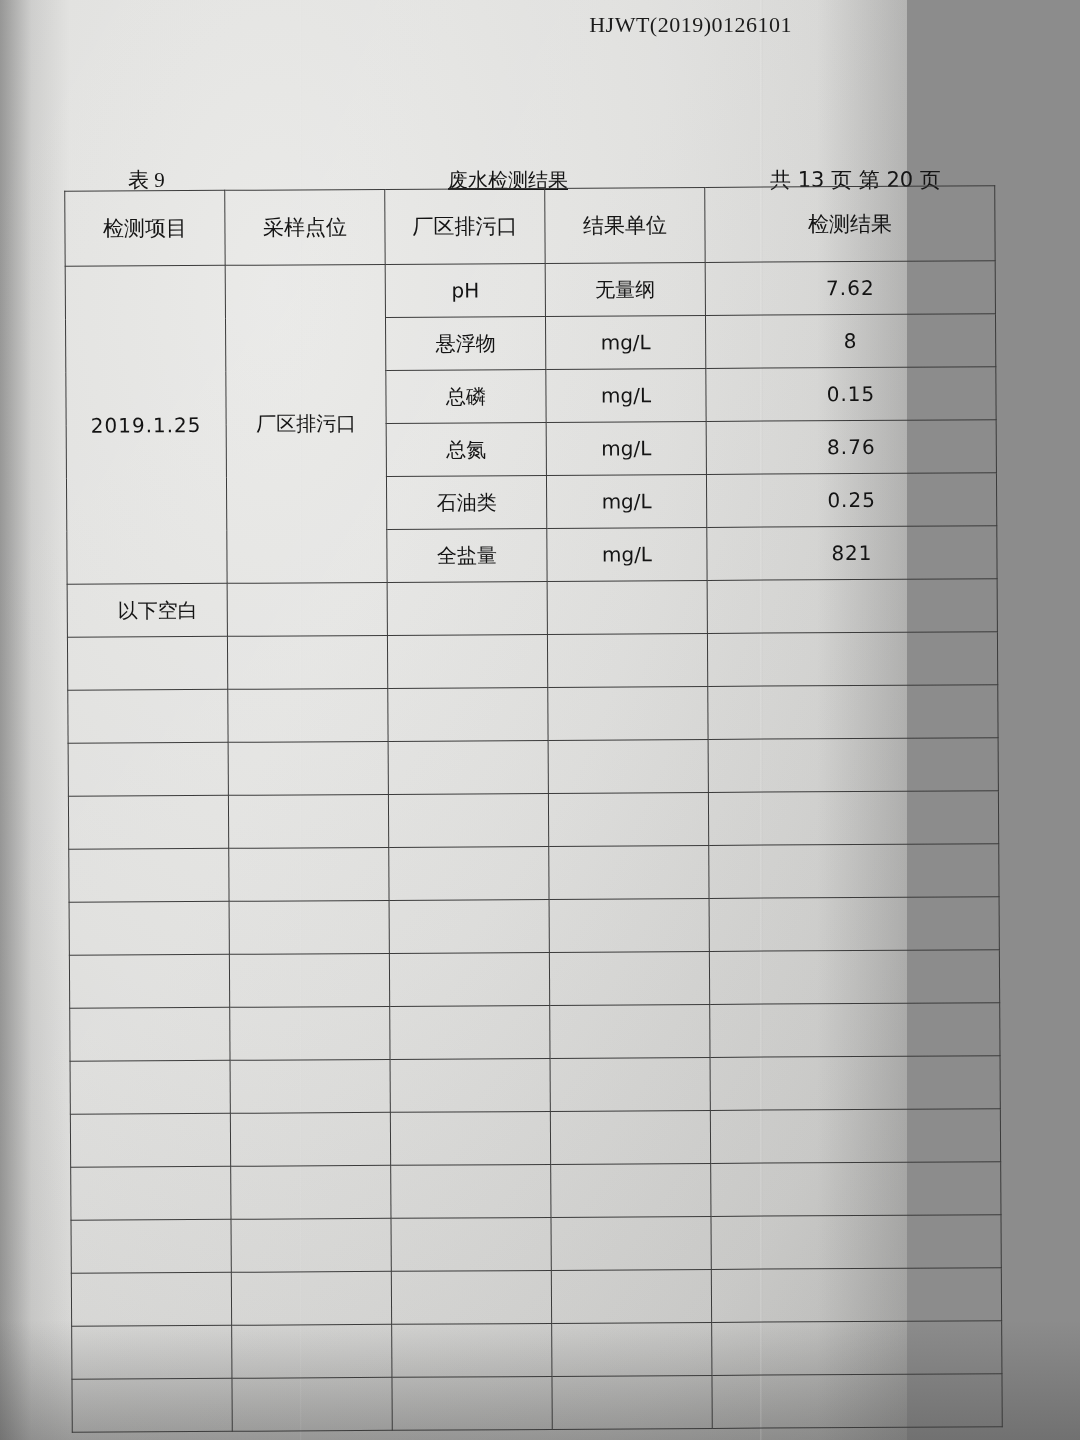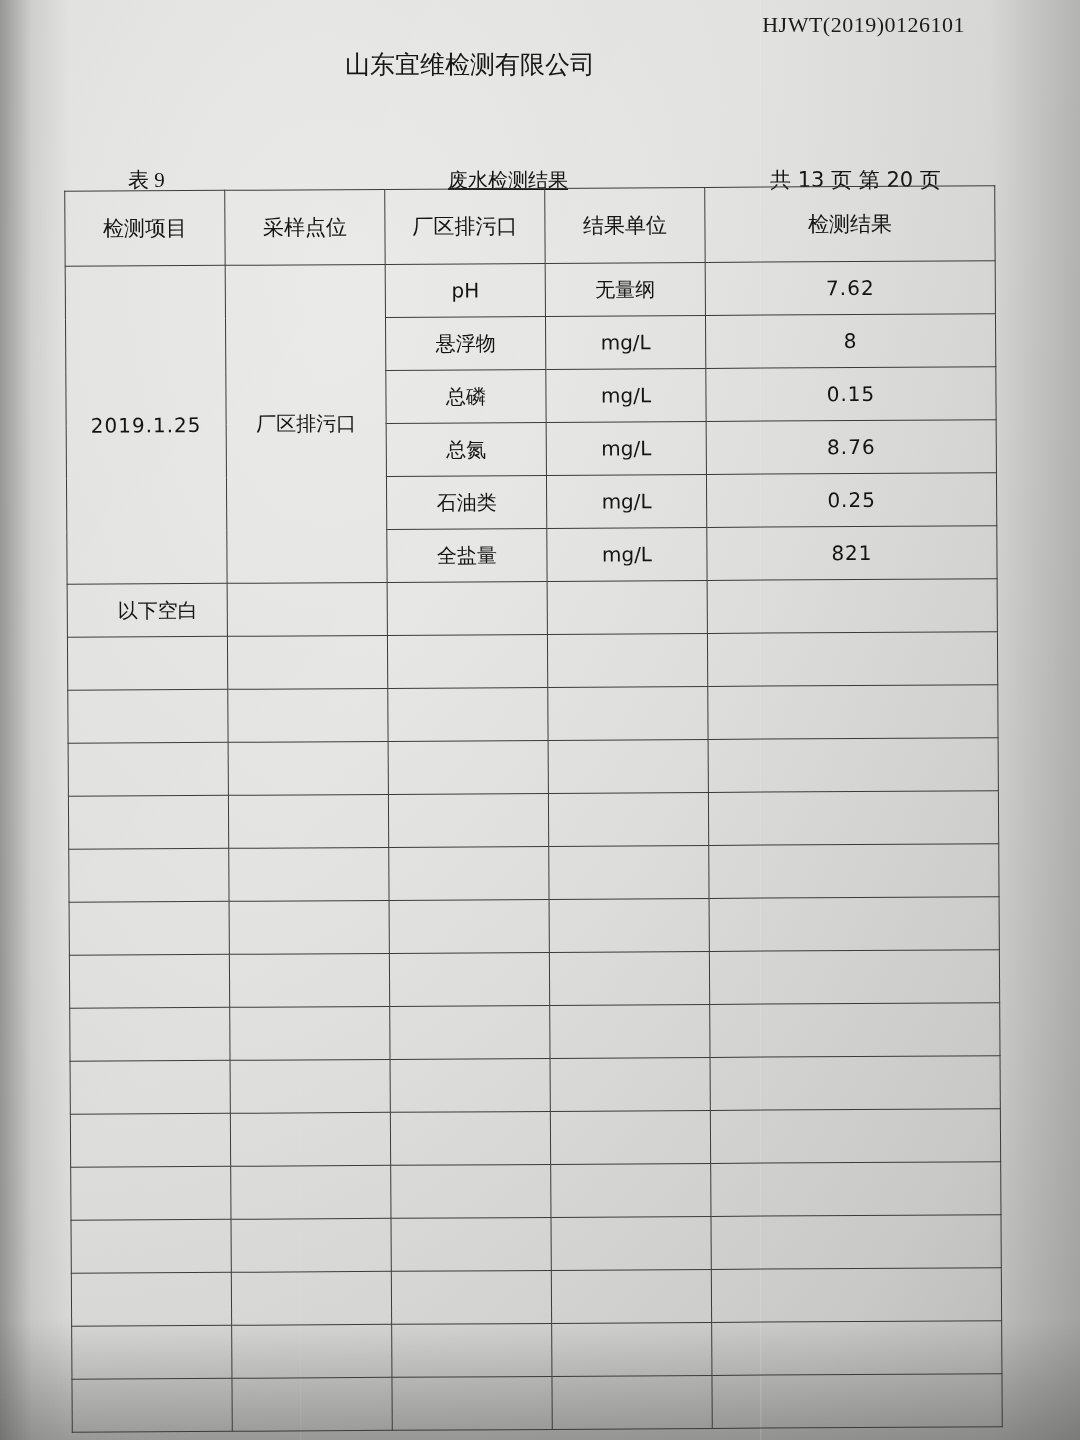--- a/index.html
+++ b/index.html
@@ -8,21 +8,21 @@
     background: #8c8c8c;
   }
   body {
     width: 1080px;
     height: 1440px;
     overflow: hidden;
     font-family: "Liberation Serif", serif;
   }
   .page {
     position: relative;
-    width: 1080px;
+    width: 907px;
     height: 1440px;
     background:
       linear-gradient(120deg, rgba(255,255,255,0.00) 0%, rgba(255,255,255,0.10) 40%, rgba(0,0,0,0.05) 100%),
       radial-gradient(ellipse at 30% 20%, #e9e9e7 0%, #dededc 45%, #cfcfcd 80%, #bdbdbb 100%);
   }
   
   .shade-left {
     position: absolute;
     left: 0; top: 0;
     width: 70px; height: 1440px;
@@ -169,21 +169,20 @@
 
 <div class="page">
 
   <div class="shade-left"></div>
   <div class="shade-right"></div>
   <div class="shade-bottom"></div>
   <div class="crease" style="left:760px;top:0;width:3px;height:1440px;opacity:0.35;"></div>
   <div class="crease" style="left:300px;top:0;width:2px;height:1440px;opacity:0.18;"></div>
 
   <div class="doc-code">HJWT(2019)0126101</div>
-  <div class="company">山东宜维检测有限公司</div>
 
   <div class="subheader">
     <span class="table-no">表 9</span>
     <span class="tbl-title">废水检测结果</span>
     <span class="pages">共 13 页    第 20 页</span>
   </div>
 
   <div class="tbl-wrap">
     <table class="report">
       <colgroup>

